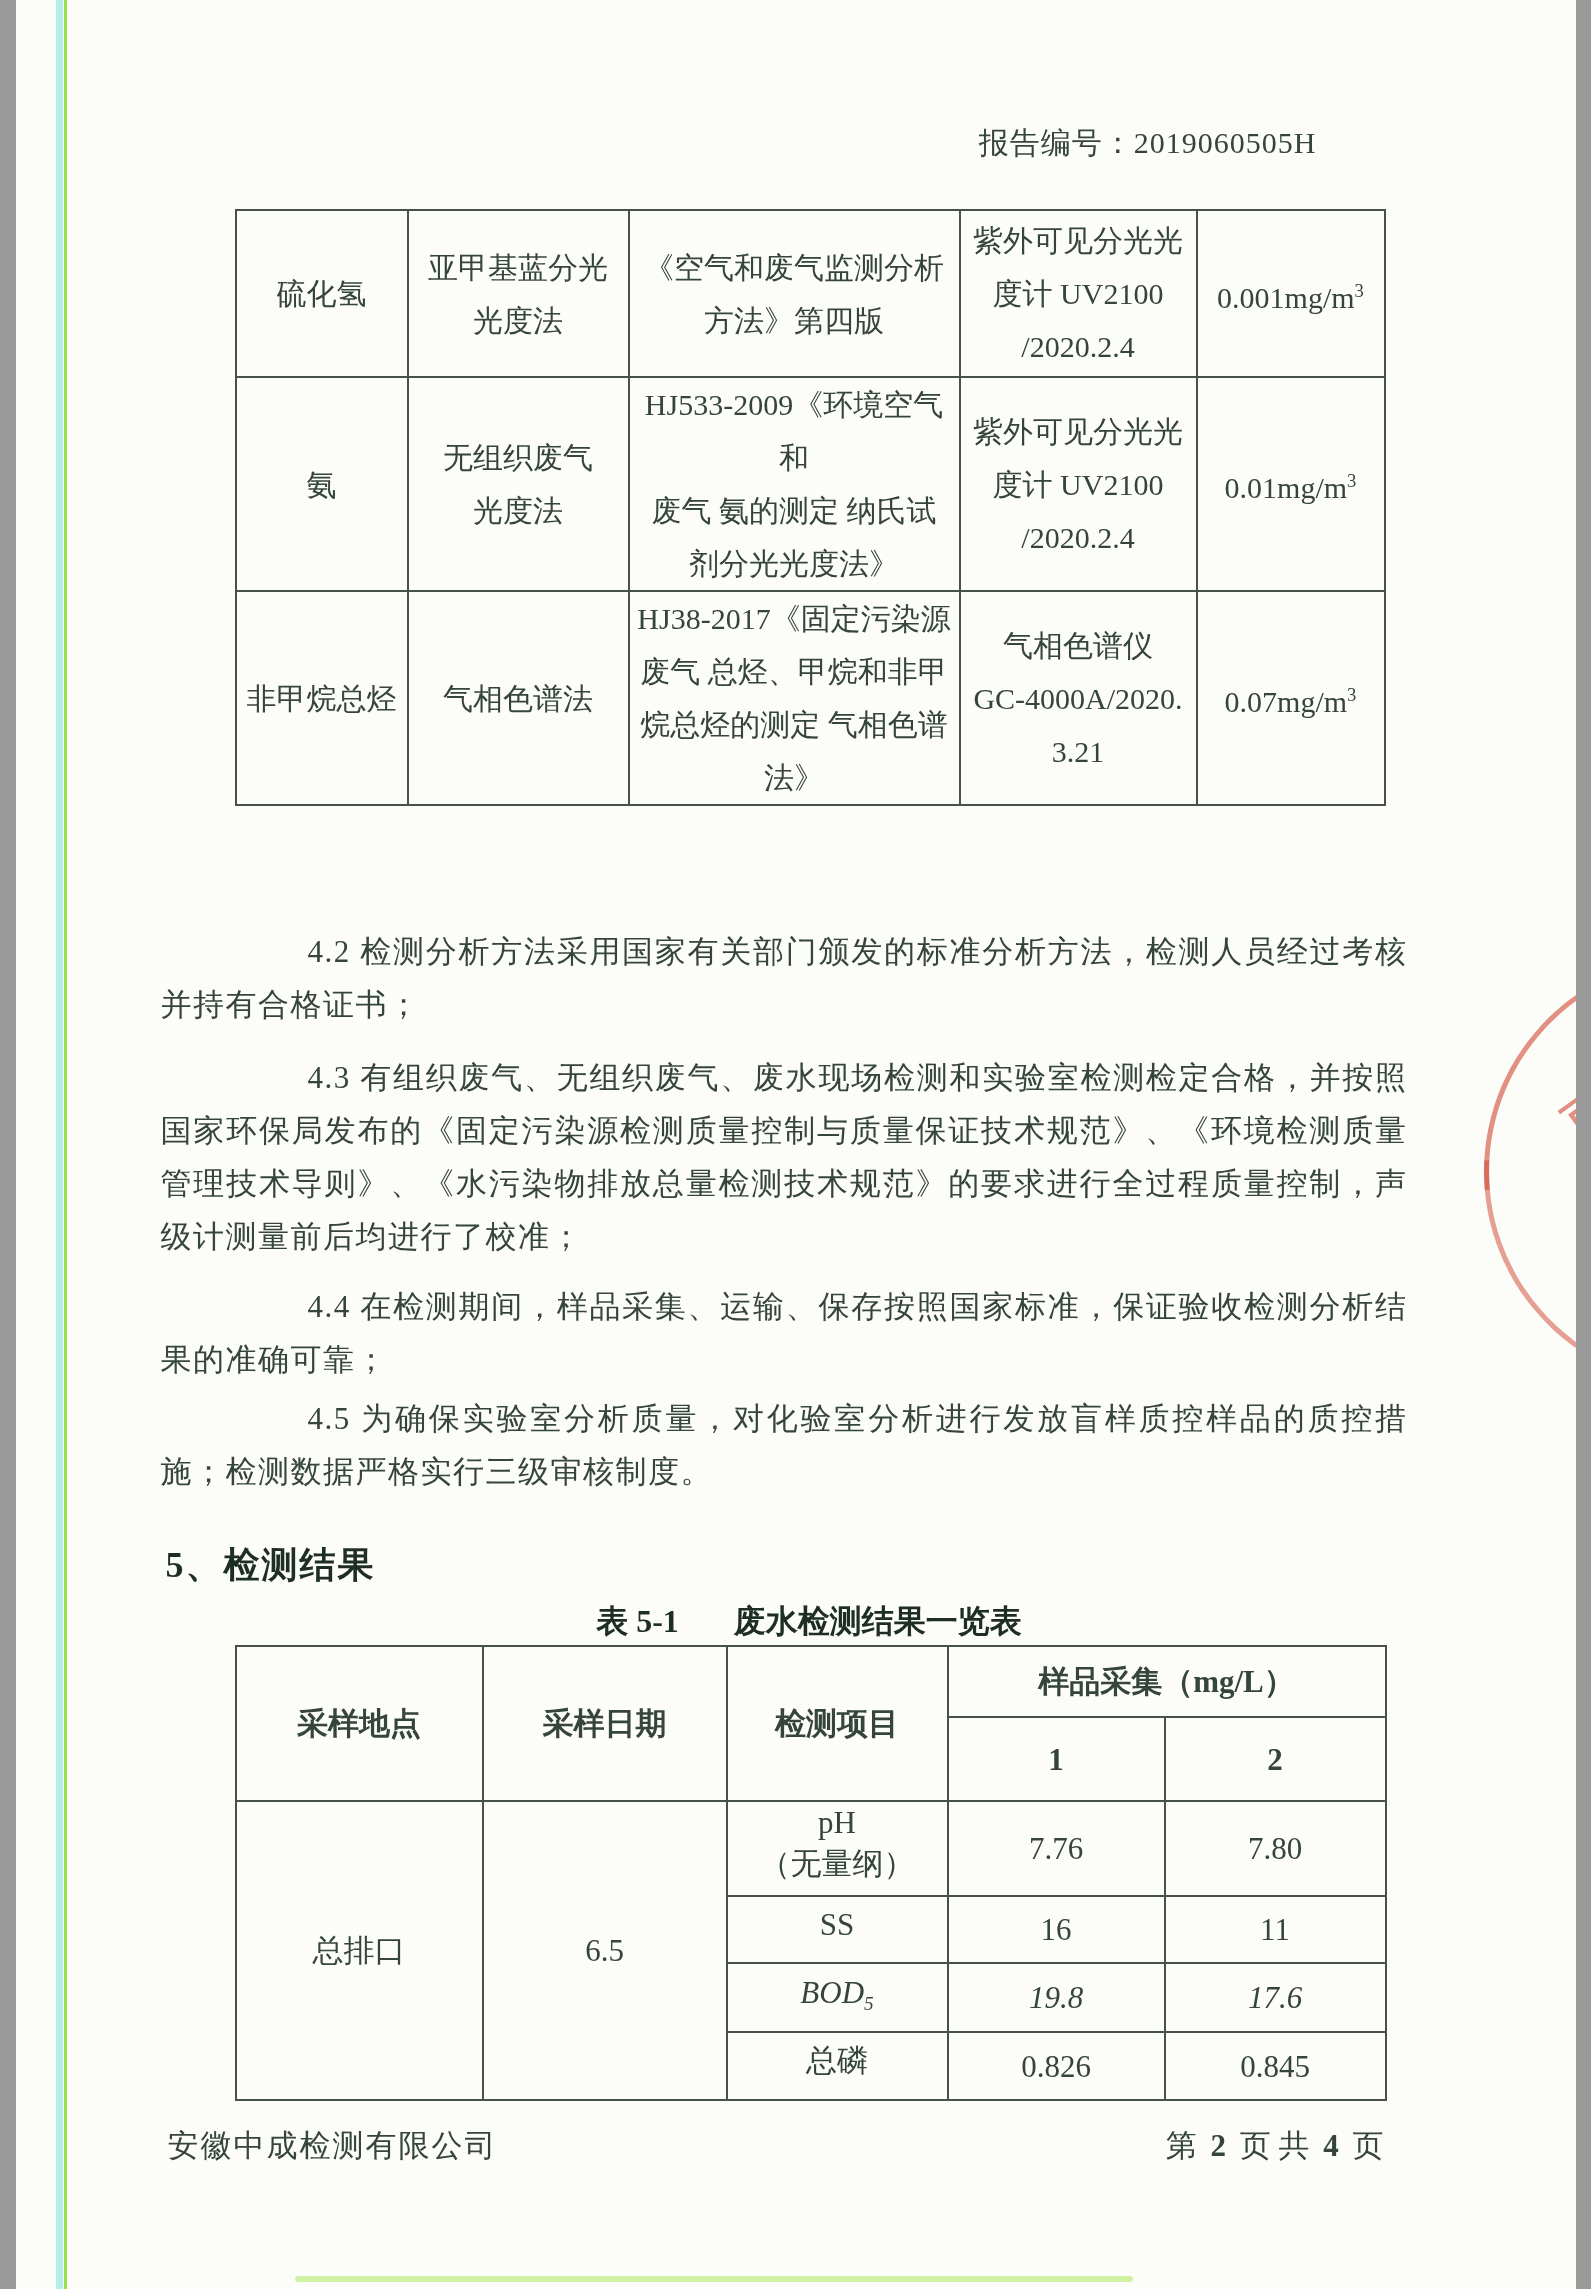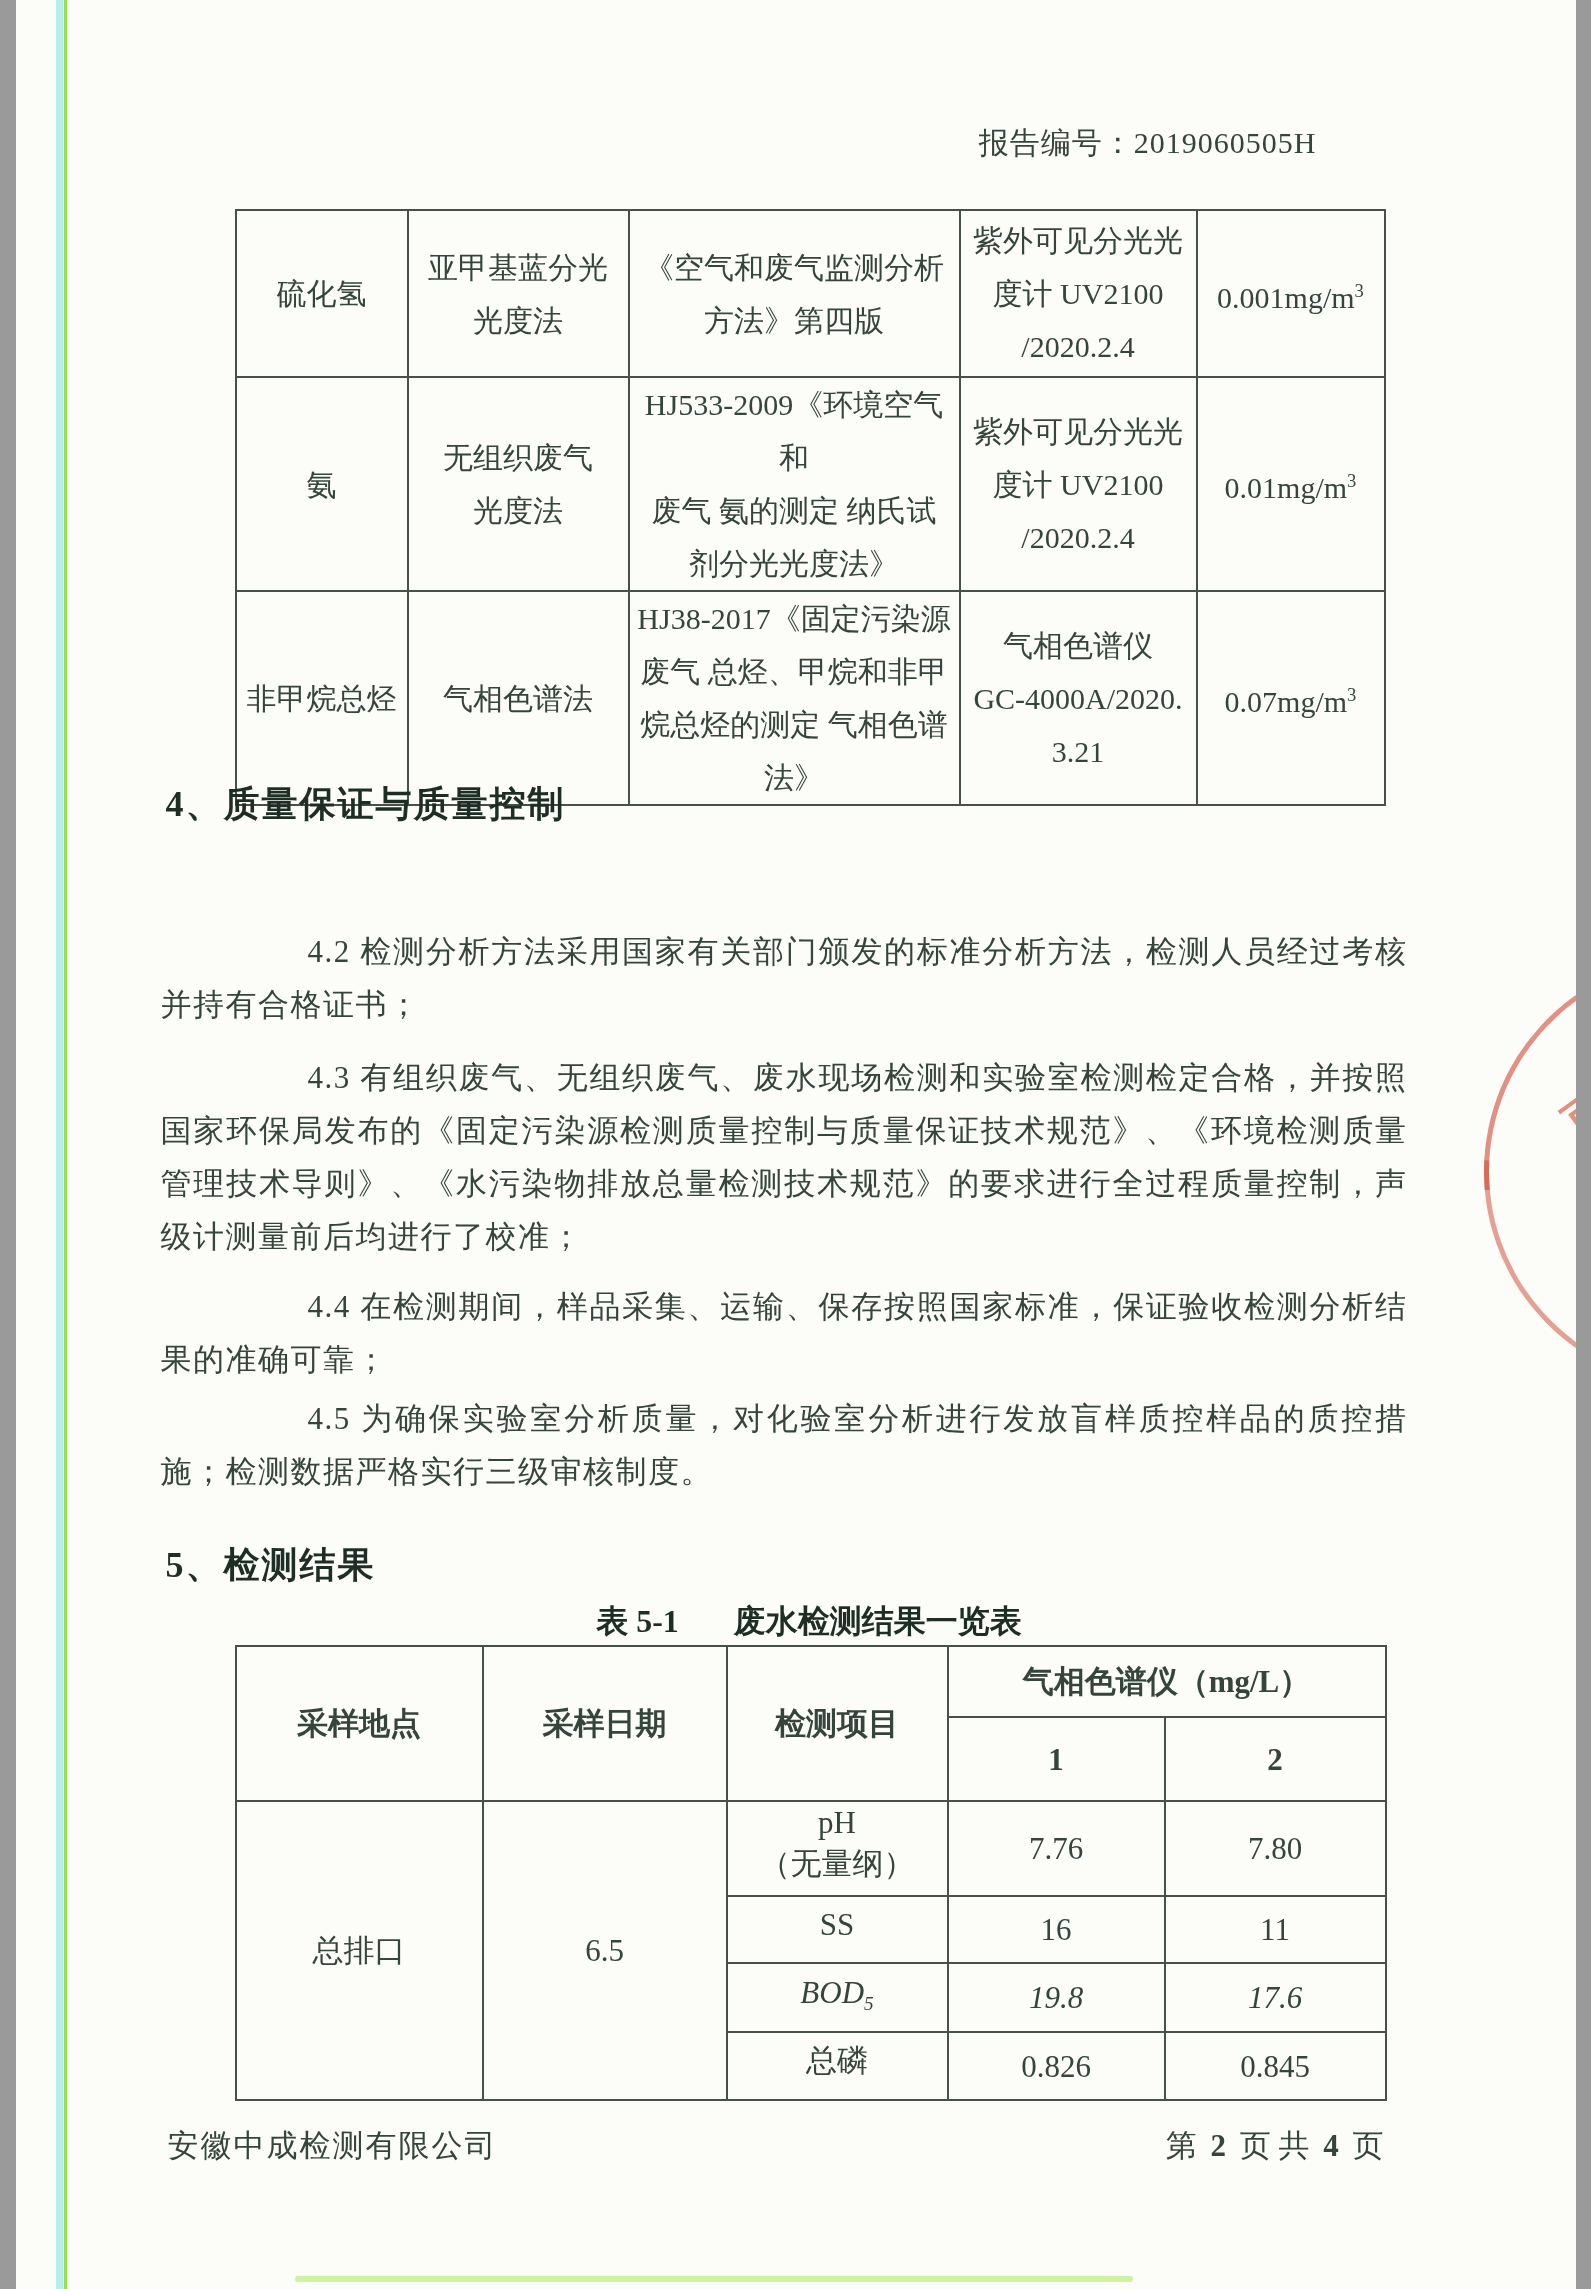--- a/index.html
+++ b/index.html
@@ -102,21 +102,20 @@
 烷总烃的测定 气相色谱
 法》</td>
       <td class="pre">气相色谱仪
 GC-4000A/2020.
 3.21</td>
       <td><span>0.07mg/m</span><sup>3</sup></td>
     </tr>
   </tbody>
     </table>
 
-  <div class="h-sec" style="top:780px">4、质量保证与质量控制</div>
   <div class="para" style="top:925px">4.2 检测分析方法采用国家有关部门颁发的标准分析方法，检测人员经过考核并持有合格证书；</div>
   <div class="para" style="top:1051px">4.3 有组织废气、无组织废气、废水现场检测和实验室检测检定合格，并按照国家环保局发布的《固定污染源检测质量控制与质量保证技术规范》、《环境检测质量管理技术导则》、《水污染物排放总量检测技术规范》的要求进行全过程质量控制，声级计测量前后均进行了校准；</div>
   <div class="para" style="top:1280px">4.4 在检测期间，样品采集、运输、保存按照国家标准，保证验收检测分析结果的准确可靠；</div>
   <div class="para" style="top:1392px">4.5 为确保实验室分析质量，对化验室分析进行发放盲样质控样品的质控措施；检测数据严格实行三级审核制度。</div>
 
   <div class="h-sec" style="top:1541px">5、检测结果</div>
   <div class="caption">
     <span>表 5-1</span>
     <span>废水检测结果一览表</span>
   </div>
@@ -127,21 +126,21 @@
         <col style="width:244px">
         <col style="width:221px">
       <col style="width:217px">
         <col style="width:221px">
     </colgroup>
     <tbody>
         <tr class="hr1">
       <th rowspan="2">采样地点</th>
       <th rowspan="2">采样日期</th>
       <th rowspan="2">检测项目</th>
-      <th colspan="2">气相色谱仪（mg/L）</th>
+      <th colspan="2">样品采集（mg/L）</th>
     </tr>
     <tr class="hr2">
       <th>1</th>
       <th>2</th>
     </tr>
     <tr class="dr1">
       <td rowspan="4">总排口</td>
       <td rowspan="4">6.5</td>
       <td class="pre"><span>pH
 （无量纲）</span><sub></sub></td>

